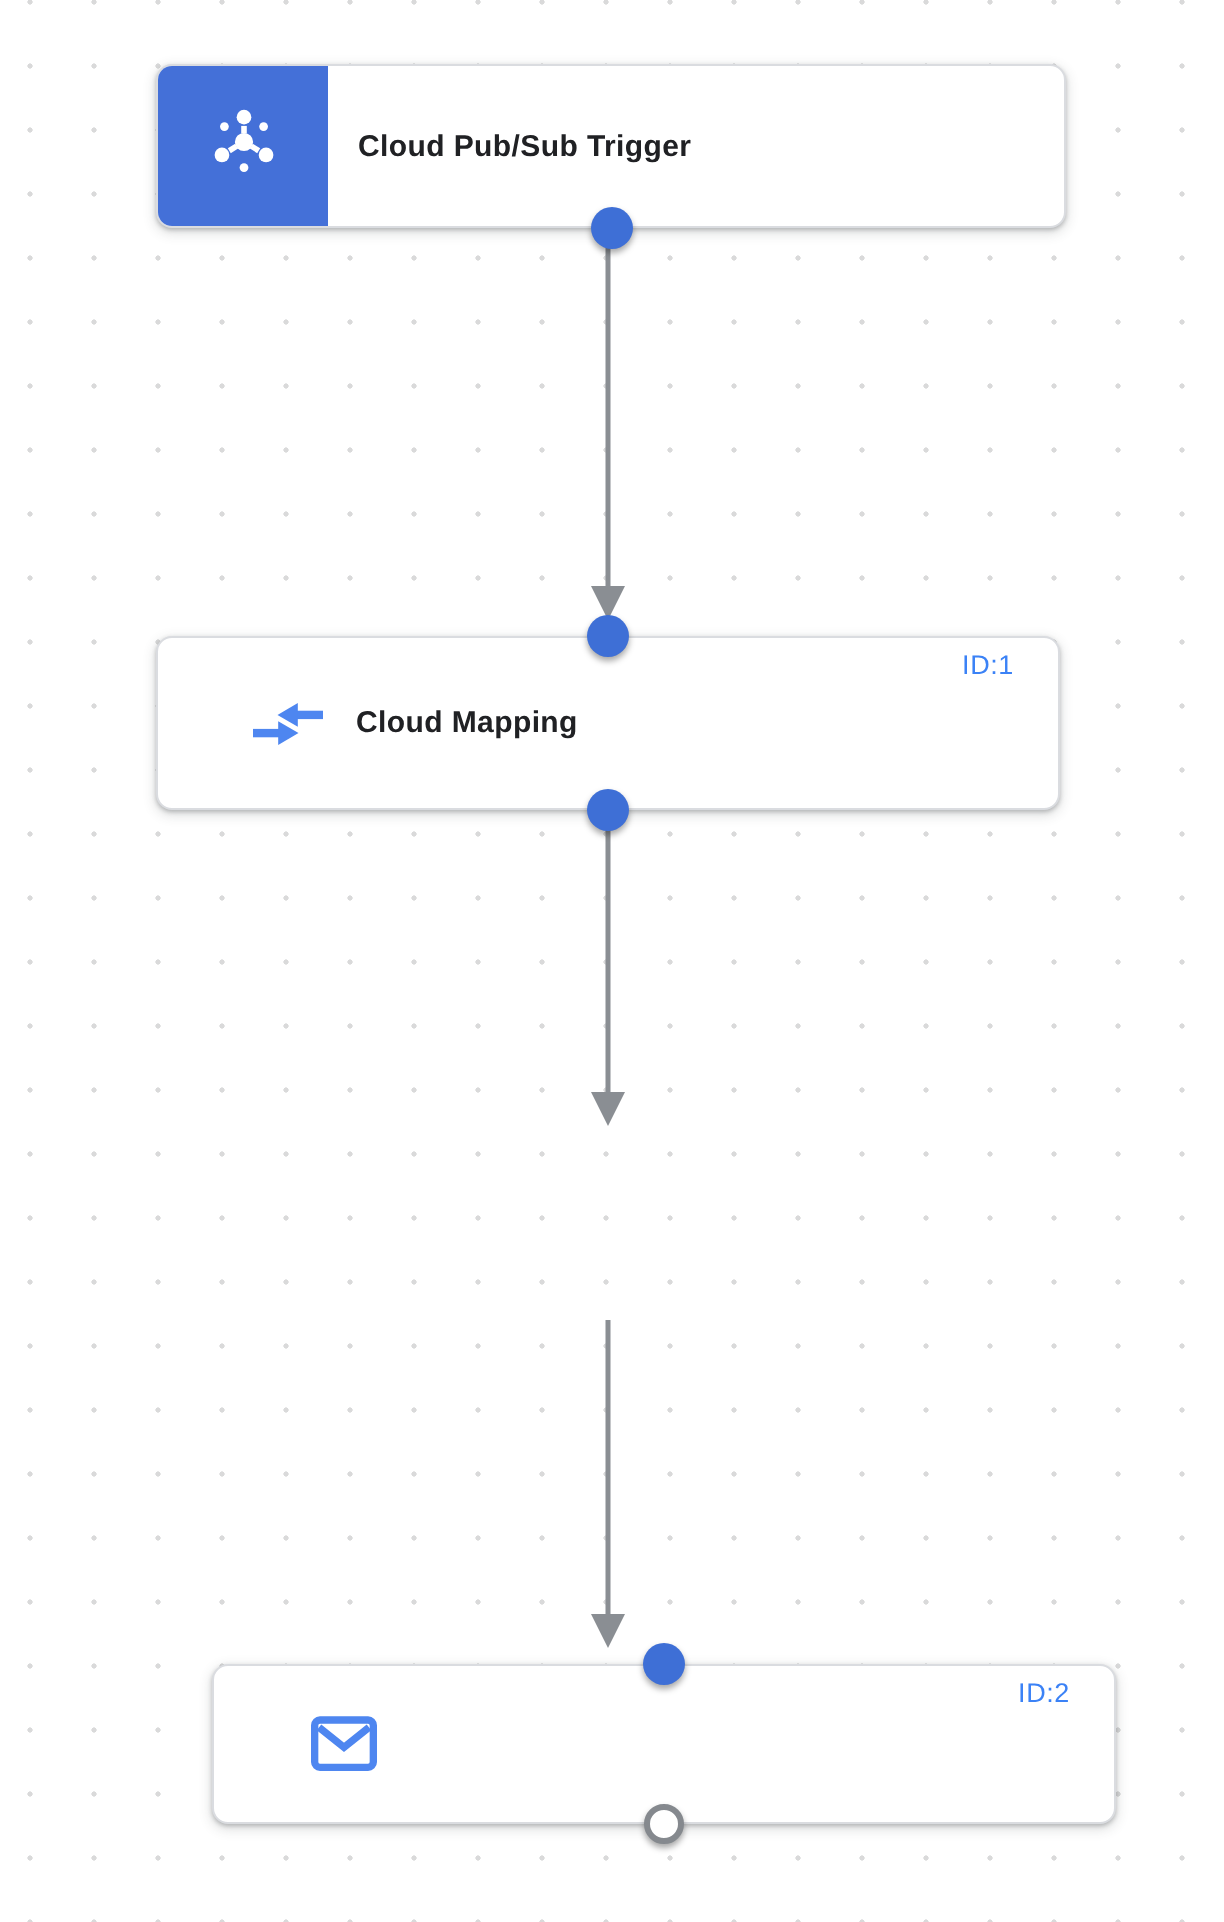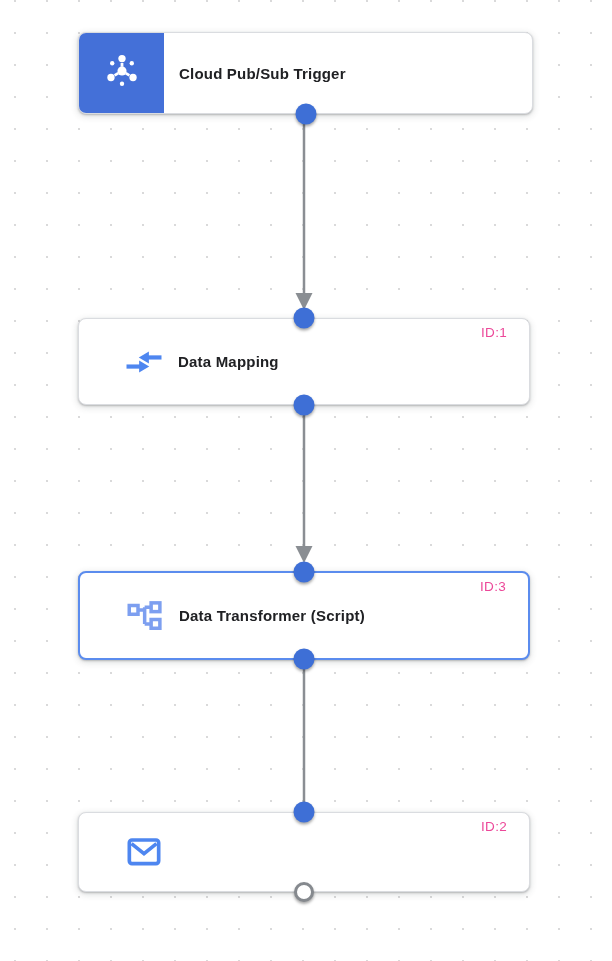--- a/index.html
+++ b/index.html
@@ -22,28 +22,28 @@
     border:1px solid var(--node-border,#dadce0);
     border-radius:8px;
     box-shadow:0 1px 2px rgba(60,64,67,.30), 0 2px 6px 1px rgba(60,64,67,.15);
     display:flex;align-items:center;
     box-sizing:border-box;
     z-index:2;
   }
   #node-trigger{top:32px;height:82px;width:455px;}
   #node-mapping{top:318px;height:87px;}
   #node-transformer{top:571px;height:89px;border:2px solid var(--selected-border,#5b8cee);}
-  #node-email{top:812px;height:80px;}
+  #node-email{top:832px;height:80px;margin-left:28px;}
   .node-title{
     font-weight:700;font-size:15px;color:var(--title-color,#202124);
     letter-spacing:.2px;white-space:nowrap;
   }
   .id-label{
     position:absolute;top:6px;right:22px;
-    font-size:13.5px;color:#ec4899;letter-spacing:.3px;
+    font-size:13.5px;color:#3b82f6;letter-spacing:.3px;
   }
   .trigger-block{
     width:85px;align-self:stretch;flex:none;
     background:var(--trigger-blue,#4470d8);
     border-radius:7px 0 0 7px;
     display:flex;align-items:center;justify-content:center;
     margin-right:15px;
   }
   .icon-wrap{
     width:42px;height:42px;flex:none;
@@ -109,41 +109,25 @@
     <span class="icon-wrap">
       <svg width="42" height="42" viewBox="0 0 24 24">
         <g stroke="var(--icon-blue,#4e86f0)" fill="var(--icon-blue,#4e86f0)">
           <line x1="2" y1="14.6" x2="10" y2="14.6" stroke-width="2.4"></line>
           <polygon points="9.2,11.2 15,14.6 9.2,18" stroke="none"></polygon>
           <line x1="22" y1="9.4" x2="14" y2="9.4" stroke-width="2.4"></line>
           <polygon points="14.8,6 9,9.4 14.8,12.8" stroke="none"></polygon>
         </g>
       </svg>
     </span>
-    <span class="node-title">Data Mapping</span>
+    <span class="node-title">Cloud Mapping</span>
     <span class="port port-in"></span>
     <span class="port port-out"></span>
   </div>
 
-  <div class="node" id="node-transformer">
-    <span class="id-label">ID:3</span>
-    <span class="icon-wrap">
-      <svg width="44" height="44" viewBox="0 0 24 24">
-        <g stroke="var(--icon-blue-light,#7d9ff0)" fill="none" stroke-width="2">
-          <rect x="3" y="6" width="5" height="5"></rect>
-          <rect x="15.5" y="4.5" width="5" height="5"></rect>
-          <rect x="15.5" y="14" width="5" height="5"></rect>
-          <path d="M8 8.5 H11.8 M11.8 7 V16.5 M11.8 7 H15.5 M11.8 16.5 H15.5"></path>
-        </g>
-      </svg>
-    </span>
-    <span class="node-title">Data Transformer (Script)</span>
-    <span class="port port-in"></span>
-    <span class="port port-out"></span>
-  </div>
 
   <div class="node" id="node-email">
     <span class="id-label">ID:2</span>
     <span class="icon-wrap">
       <svg width="40" height="40" viewBox="0 0 24 24">
         <g stroke="var(--icon-blue,#4e86f0)" fill="none" stroke-width="2.2">
           <rect x="3.2" y="4.8" width="17.6" height="14.2" rx="1.6"></rect>
           <polyline points="4.5,7 12,13 19.5,7"></polyline>
         </g>
       </svg>

